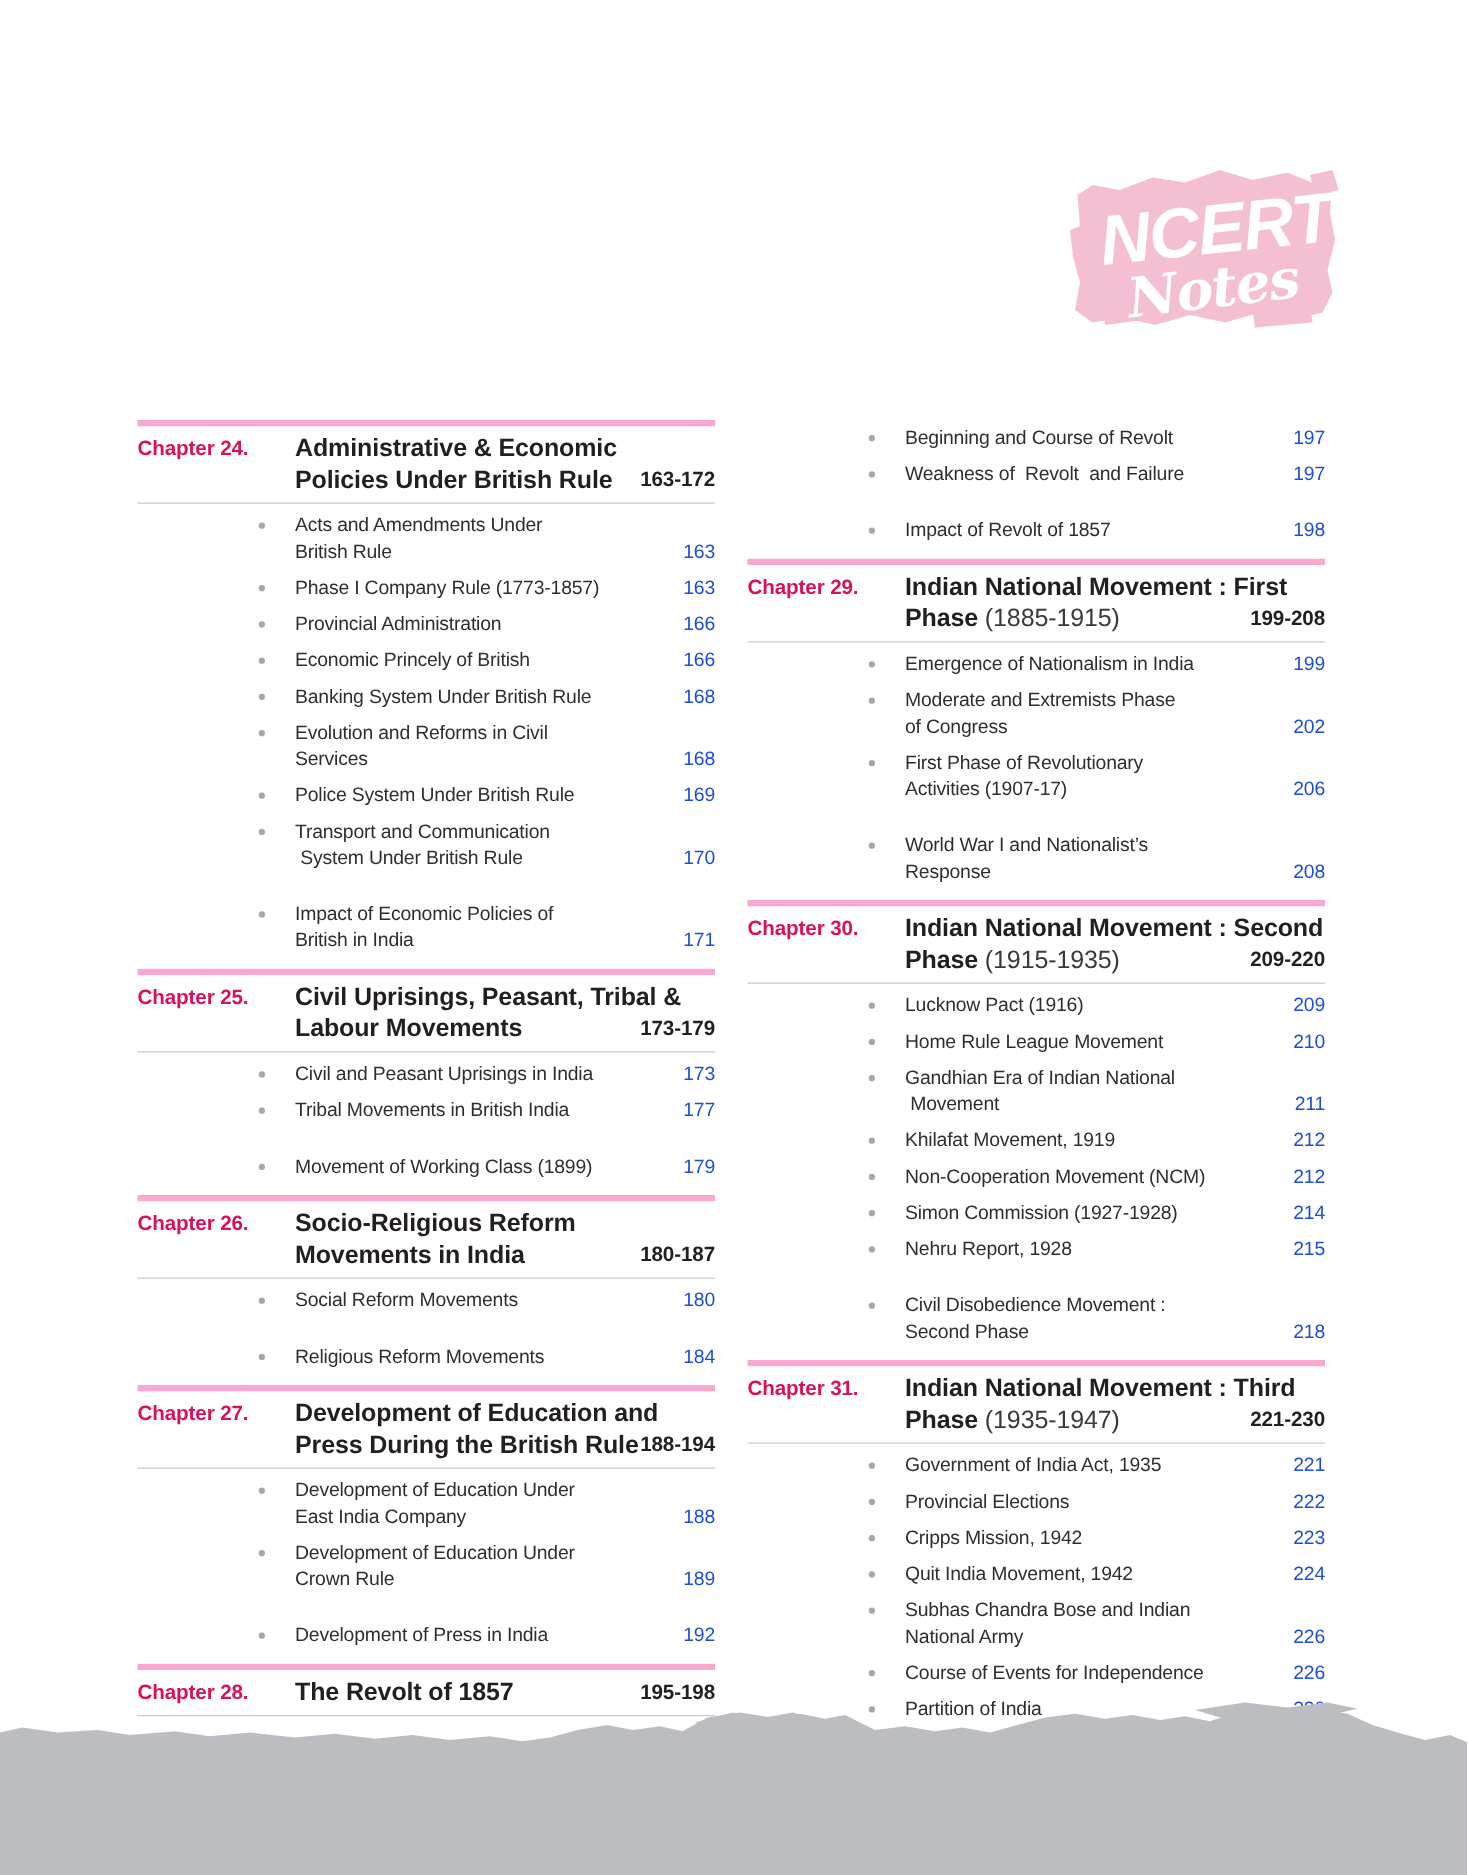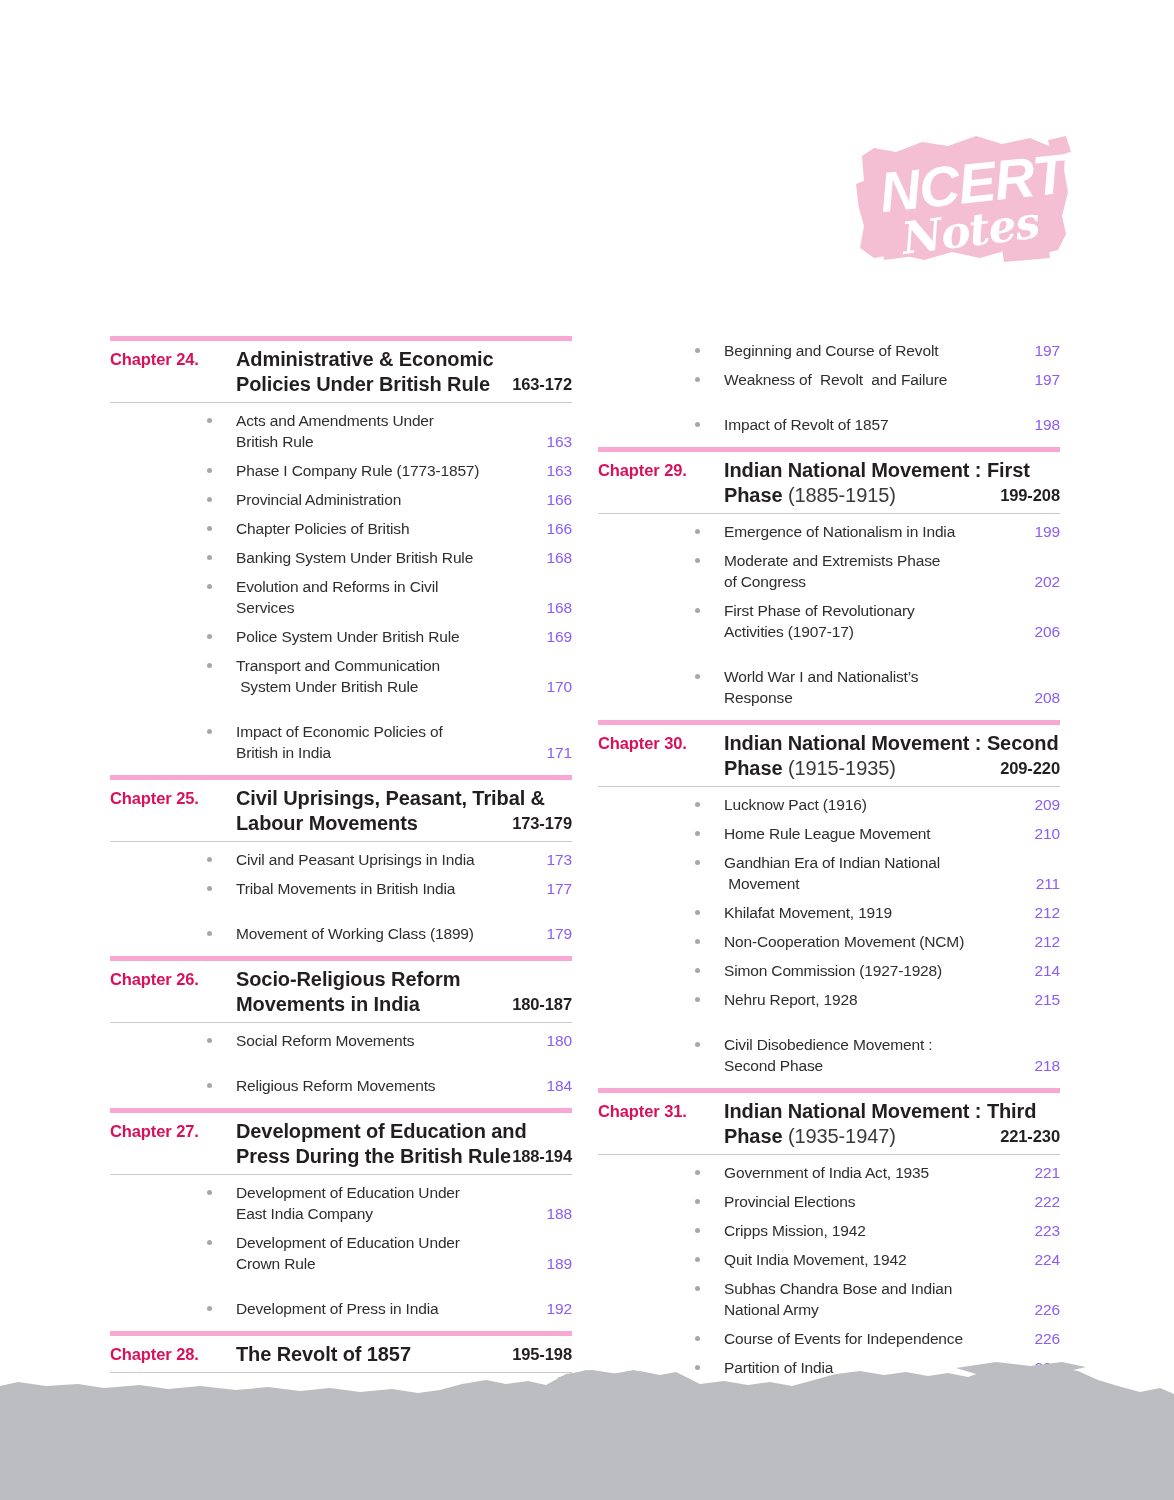--- a/index.html
+++ b/index.html
@@ -122,21 +122,21 @@
   }
   .entry-text {
     color: #2e2e2e;
     font-size: 15.5px;
     line-height: 21px;
     letter-spacing: -0.15px;
     max-width: 290px;
     white-space: pre-wrap;
   }
   .entry-page {
-    color: #8b5cf6;
+    color: #1d4ed8;
     font-size: 15.5px;
     line-height: 21px;
     letter-spacing: -0.15px;
     white-space: nowrap;
     flex: 0 0 auto;
     padding-left: 8px;
     align-self: flex-end;
   }
   .entry.single .entry-page { align-self: flex-start; }
 
@@ -209,21 +209,21 @@
               <div class="entry-body">
                 <span class="entry-text">Provincial Administration</span>
                 <span class="entry-page">166</span>
               </div>
             </div>
             <div class="entry single">
               <div class="bullet-cell">
                 <span class="bullet"></span>
               </div>
               <div class="entry-body">
-                <span class="entry-text">Chapter Policies of British</span>
+                <span class="entry-text">Economic Princely of British</span>
                 <span class="entry-page">166</span>
               </div>
             </div>
             <div class="entry single">
               <div class="bullet-cell">
                 <span class="bullet"></span>
               </div>
               <div class="entry-body">
                 <span class="entry-text">Banking System Under British Rule</span>
                 <span class="entry-page">168</span>

